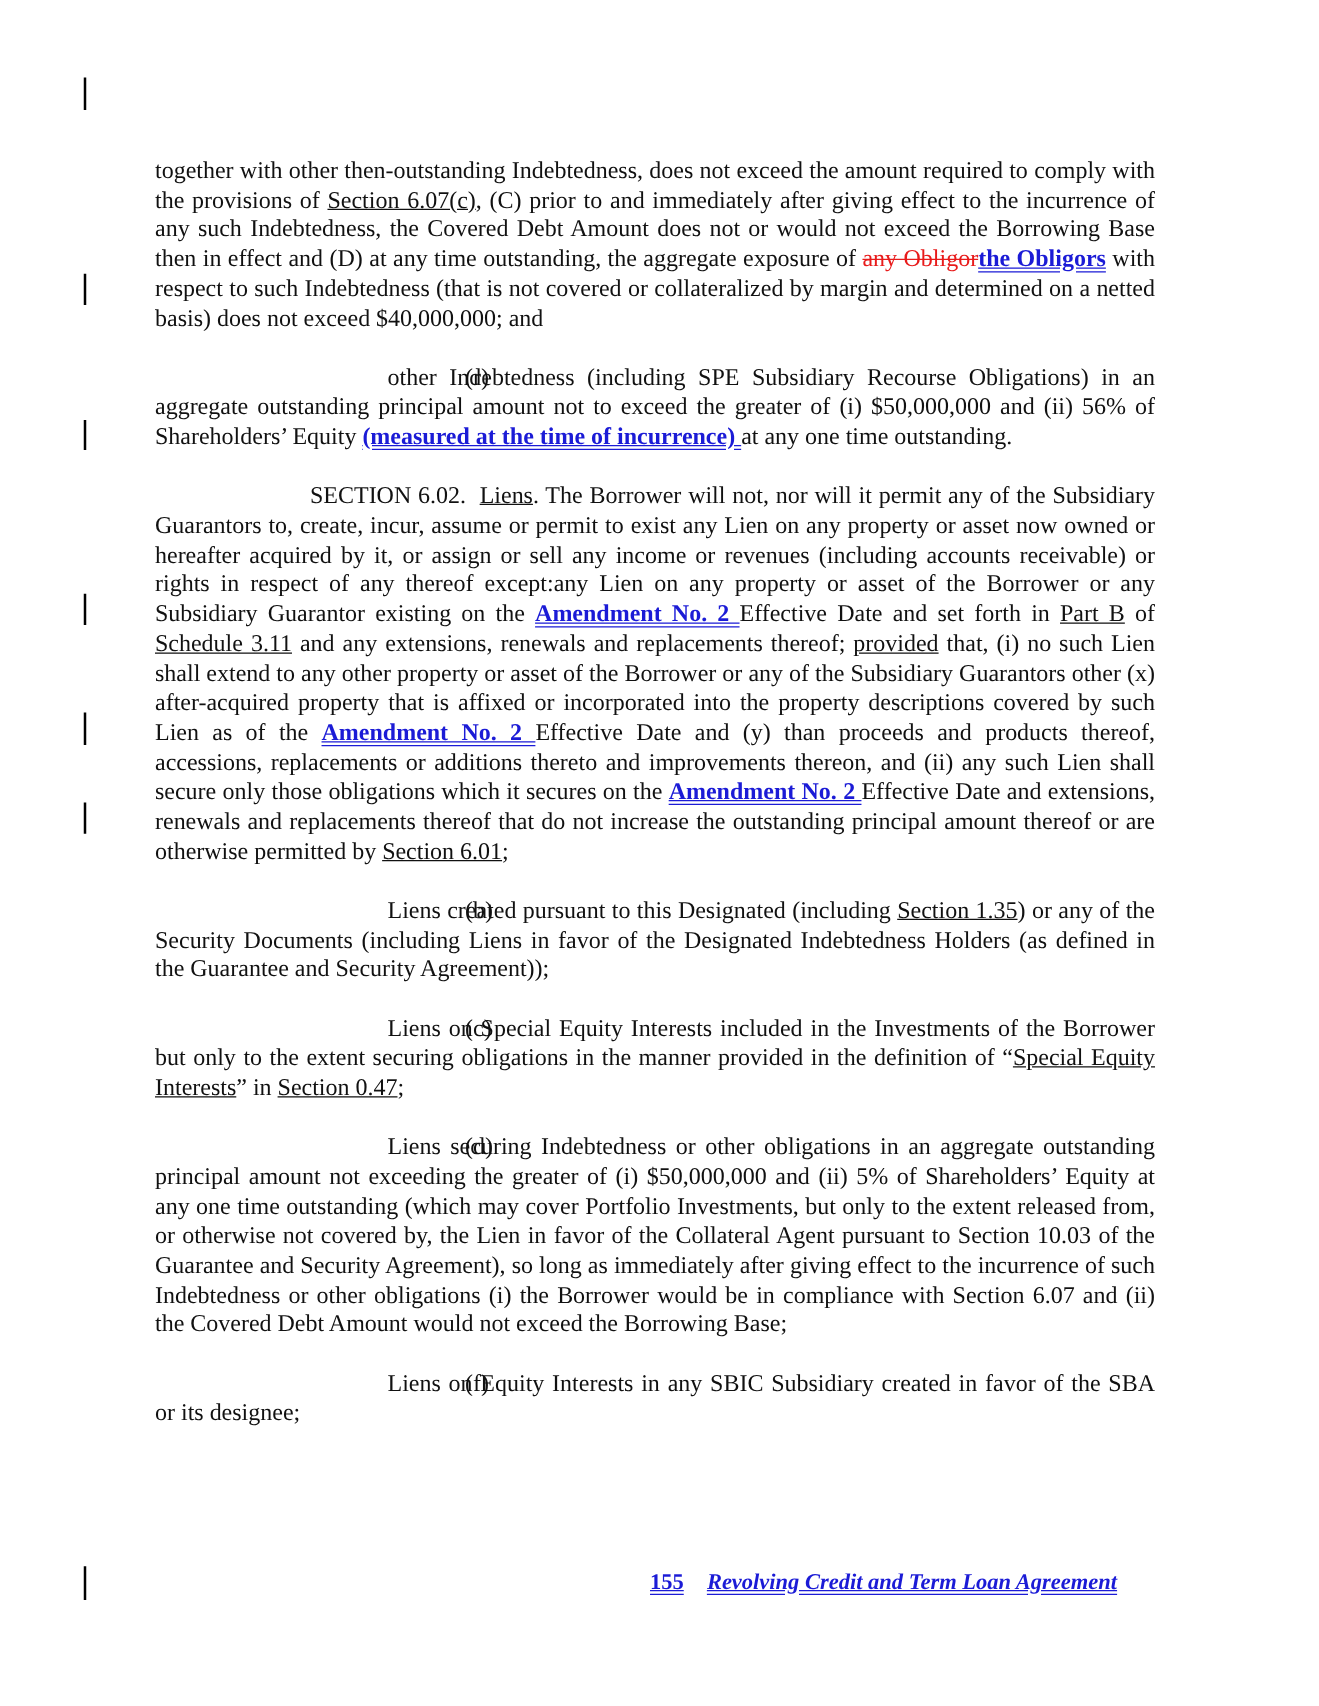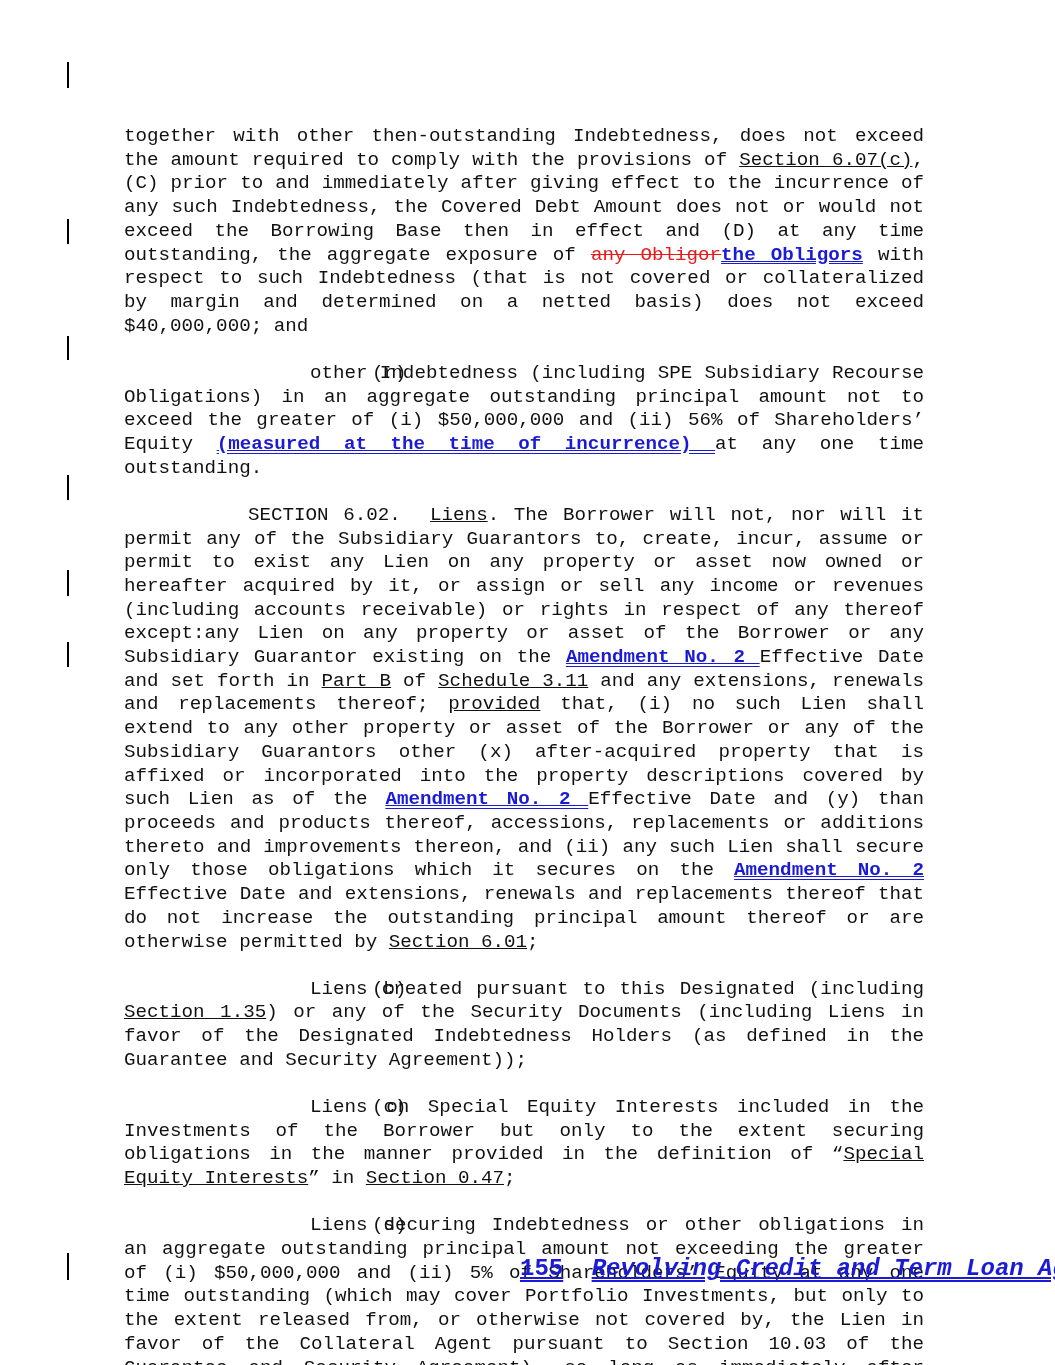--- a/index.html
+++ b/index.html
@@ -7,21 +7,21 @@
       width: 1055px;
       height: 1365px;
       position: relative;
       overflow: hidden;
       font-family: "Liberation Serif", "DejaVu Serif", serif;
       color: #111111;
     }
     .page {
       position: absolute;
       left: 0; top: 0;
-      width: 1055px; height: 1365px; font-family: Liberation Mono, monospace;
+      width: 1055px; height: 1365px;
     }
     .change-bar {
       position: absolute;
       left: 67px;
       width: 2px;
       background: #000000;
     }
     .content {
       position: absolute;
       left: 124px;
@@ -43,21 +43,21 @@
       color: #1b1bd6;
       font-weight: bold;
       text-decoration: underline double;
       text-decoration-color: #1b1bd6;
     }
     .footer {
       position: absolute;
       left: 520px;
       top: 1255px;
       width: 430px;
-      font-size: 24px;
+      font-size: 18px;
       color: #1b1bd6;
       font-weight: bold;
       white-space: nowrap;
     }
     .footer .pnum { text-decoration: underline double; margin-right: 14px; }
     .footer .ftitle { font-style: italic; text-decoration: underline double; }
   </style>
 </head>
 <body>
 

